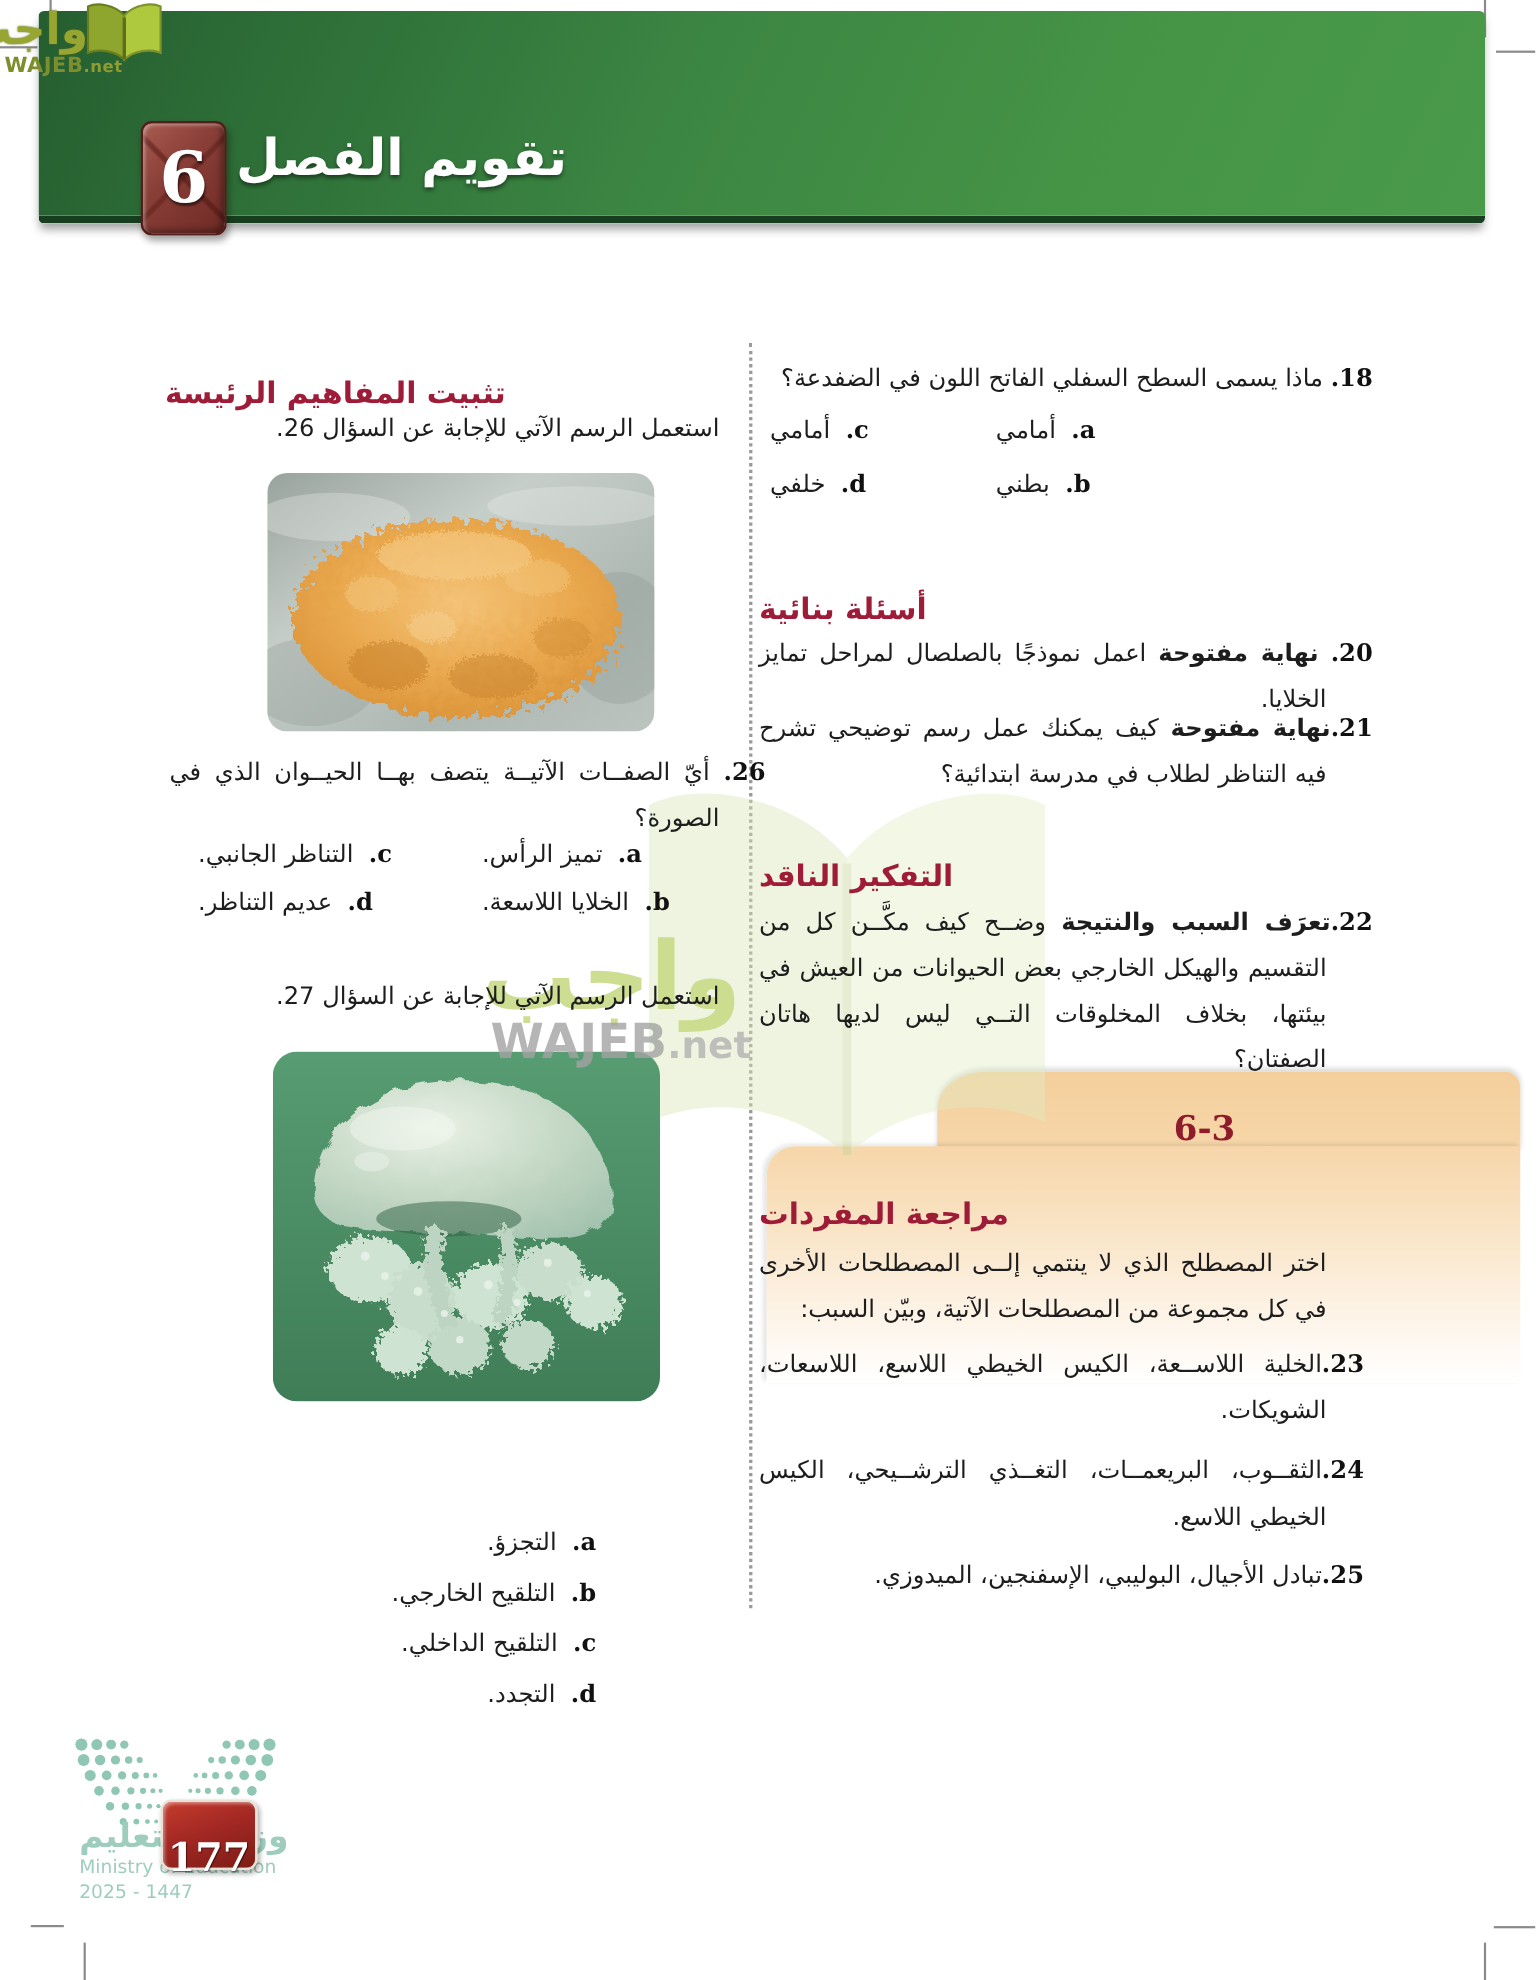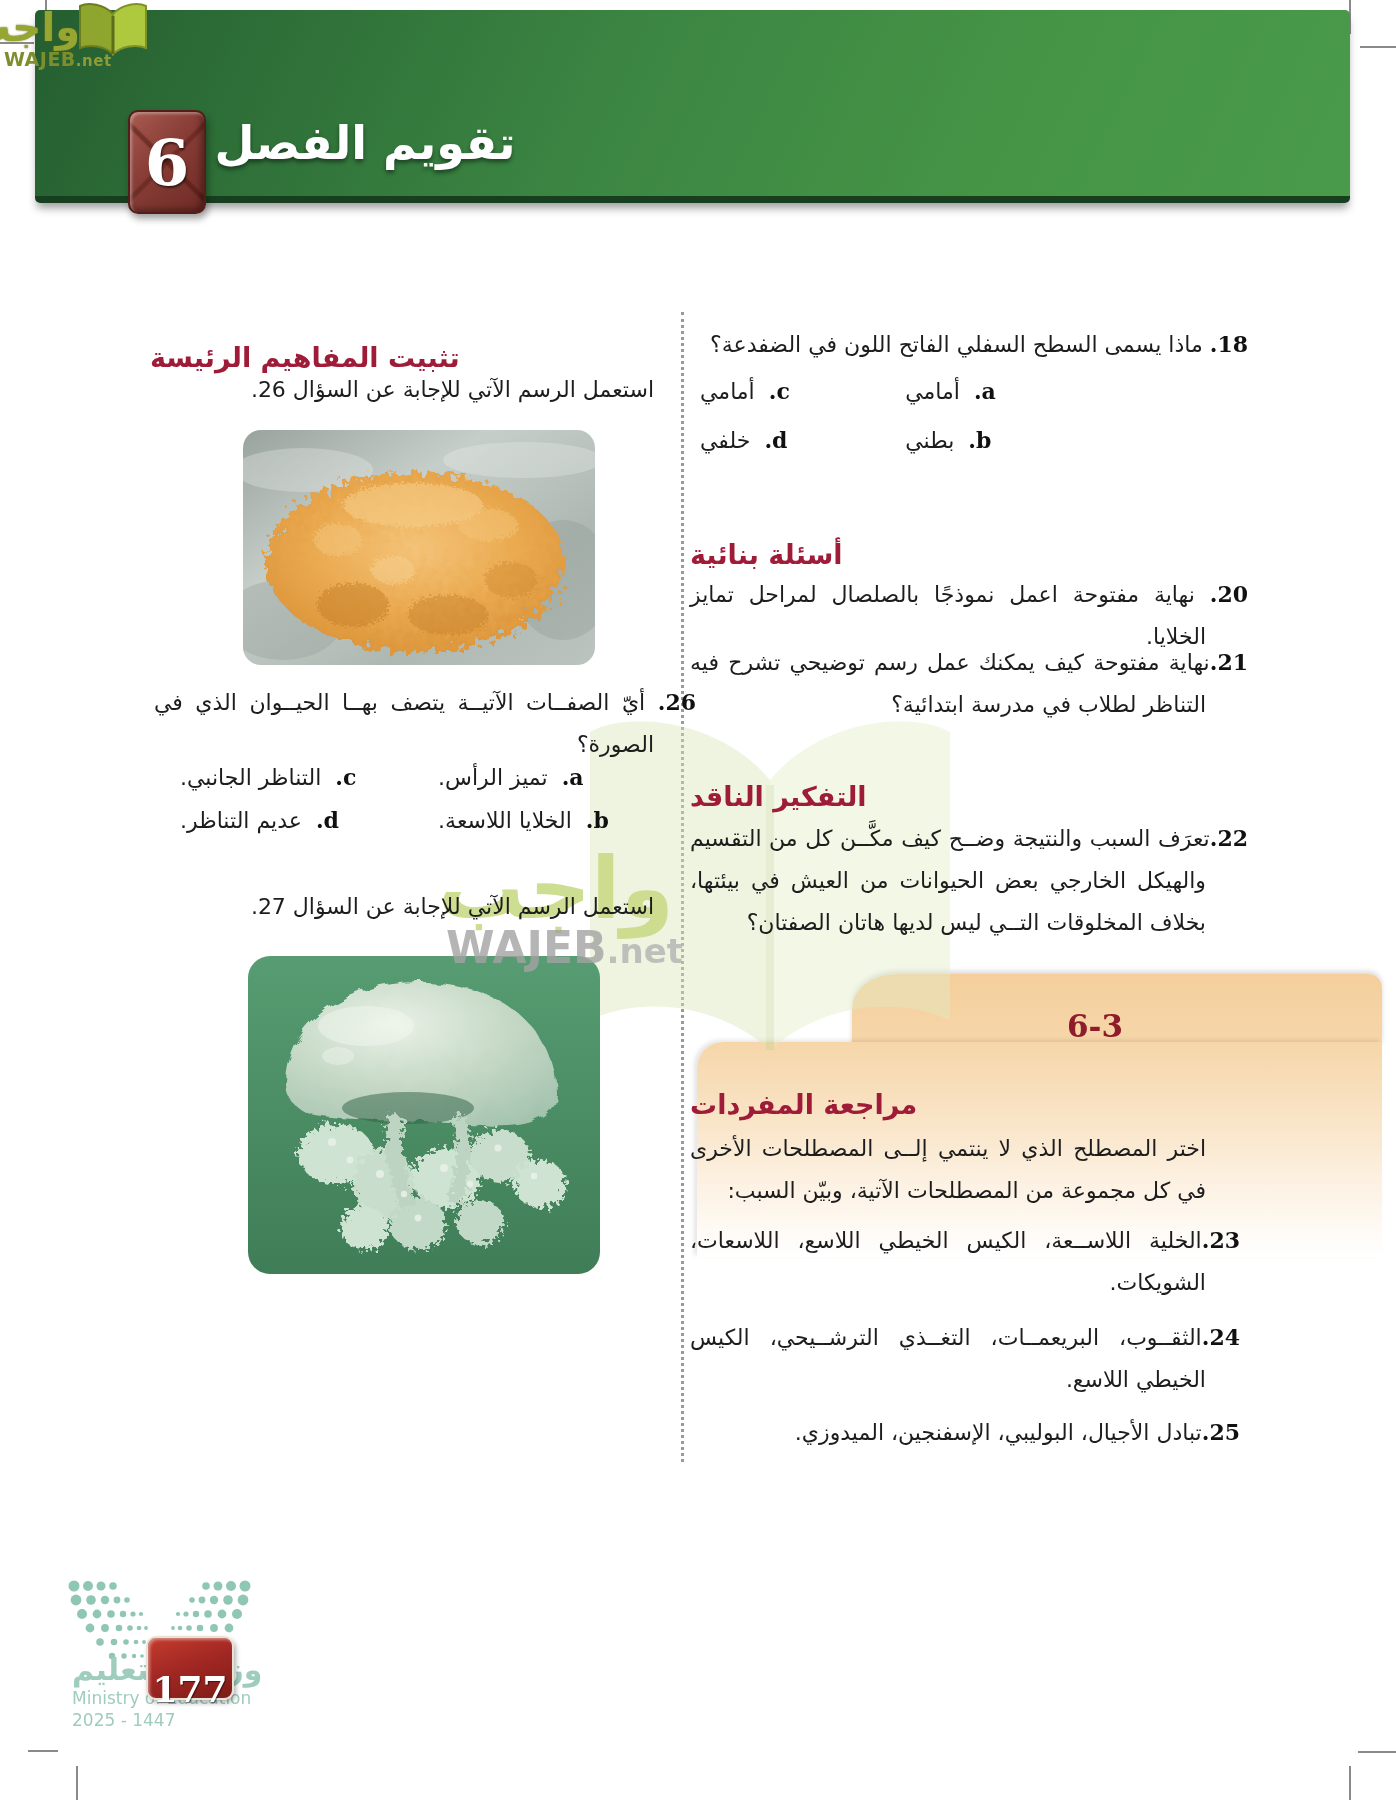--- a/index.html
+++ b/index.html
@@ -46,21 +46,21 @@
   .divider{position:absolute;left:681px;top:312px;height:1150px;width:0;border-left:3px dotted #9a9a9a;z-index:0;}
   
   .p{position:absolute;direction:rtl;font-size:22px;line-height:1.9;z-index:2;}
   .just{text-align:justify;}
   .right{text-align:right;}
   .rc{left:690px;width:516px;}
   .lc{left:154px;width:500px;margin-top:14px;}
   .hang42{padding-right:42px;text-indent:-42px;}
   .hang34{padding-right:34px;text-indent:-34px;}
   .num,.opt-letter{font-family:"DejaVu Serif",serif;font-weight:bold;color:#111;}
-  .bphrase{font-weight:normal;}
+  .bphrase{font-weight:bold;}
   .red-h{position:absolute;direction:rtl;text-align:left;font-size:27px;font-weight:bold;color:#9f1c38;z-index:2;}
   .sec-num{position:absolute;left:1020px;top:1008px;width:150px;text-align:center;
           font-family:"DejaVu Serif",serif;font-size:31px;font-weight:bold;color:#8e1c2a;z-index:2;}
   
   .opts{position:absolute;display:grid;direction:rtl;z-index:2;font-size:22px;line-height:1.6;}
   .opts .cell{text-align:left;}
   .optlist{position:absolute;direction:rtl;z-index:2;font-size:22px;line-height:2.04;text-align:right;}
   
   .fig{position:absolute;z-index:2;}
   
@@ -259,20 +259,26 @@
           <circle cx="196" cy="212" r="4"></circle>
           <circle cx="222" cy="228" r="3.2"></circle>
         <circle cx="250" cy="192" r="3.6"></circle>
           <circle cx="286" cy="220" r="3.2"></circle>
           <circle cx="170" cy="262" r="3.4"></circle>
       </g>
     </g>
   </svg>
 
 
+  <div class="optlist" style="left:150px;top:1380px;width:450px;padding-left:0;padding-right:58px;box-sizing:border-box">
+    <div><span class="opt-letter">a.</span>&nbsp; <span>التجزؤ.</span></div>
+    <div><span class="opt-letter">b.</span>&nbsp; <span>التلقيح الخارجي.</span></div>
+    <div><span class="opt-letter">c.</span>&nbsp; <span>التلقيح الداخلي.</span></div>
+    <div><span class="opt-letter">d.</span>&nbsp; <span>التجدد.</span></div>
+  </div>
 
   <svg style="position:absolute;left:62px;top:1576px;z-index:2" width="195" height="95" viewBox="0 0 195 95">
     <g id="wingL" fill="#8fc6b4">
       <circle cx="12" cy="10" r="5.5"></circle>
         <circle cx="26" cy="10" r="5"></circle>
         <circle cx="39" cy="10" r="4.5"></circle>
         <circle cx="51" cy="10" r="3.8"></circle>
       <circle cx="14" cy="24" r="5.4"></circle>
         <circle cx="29" cy="24" r="4.8"></circle>
         <circle cx="43" cy="24" r="4.2"></circle>

